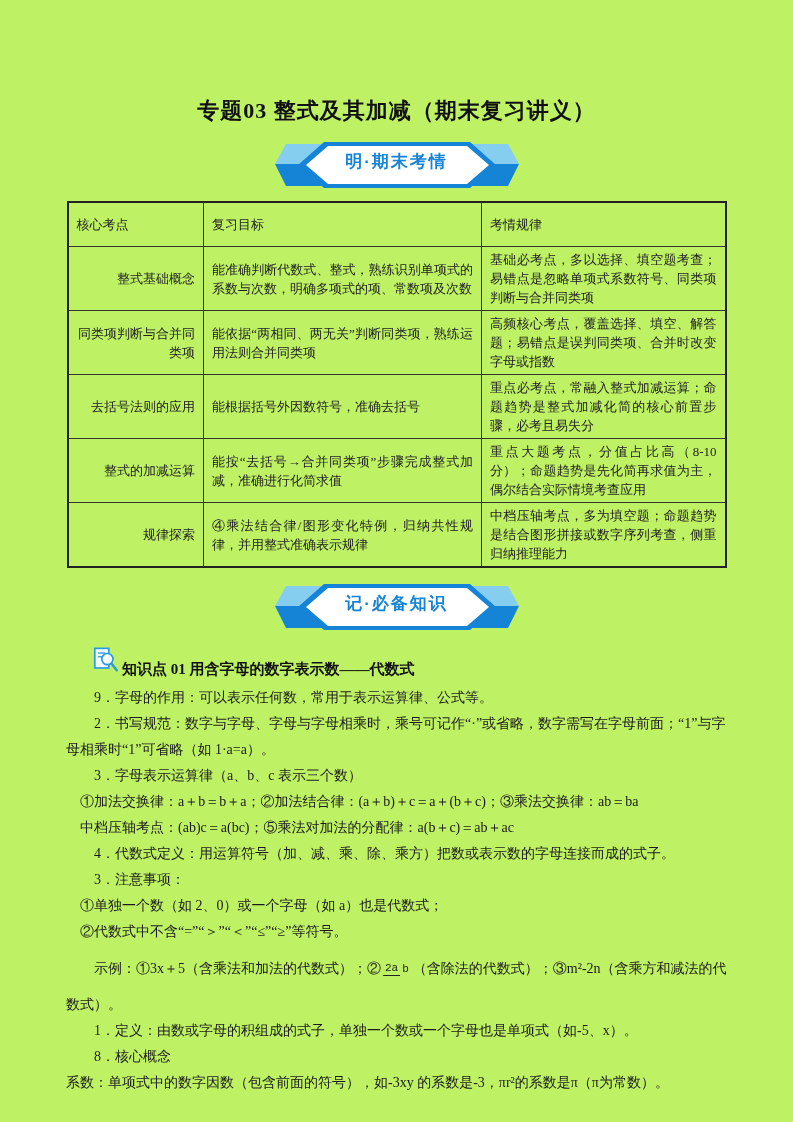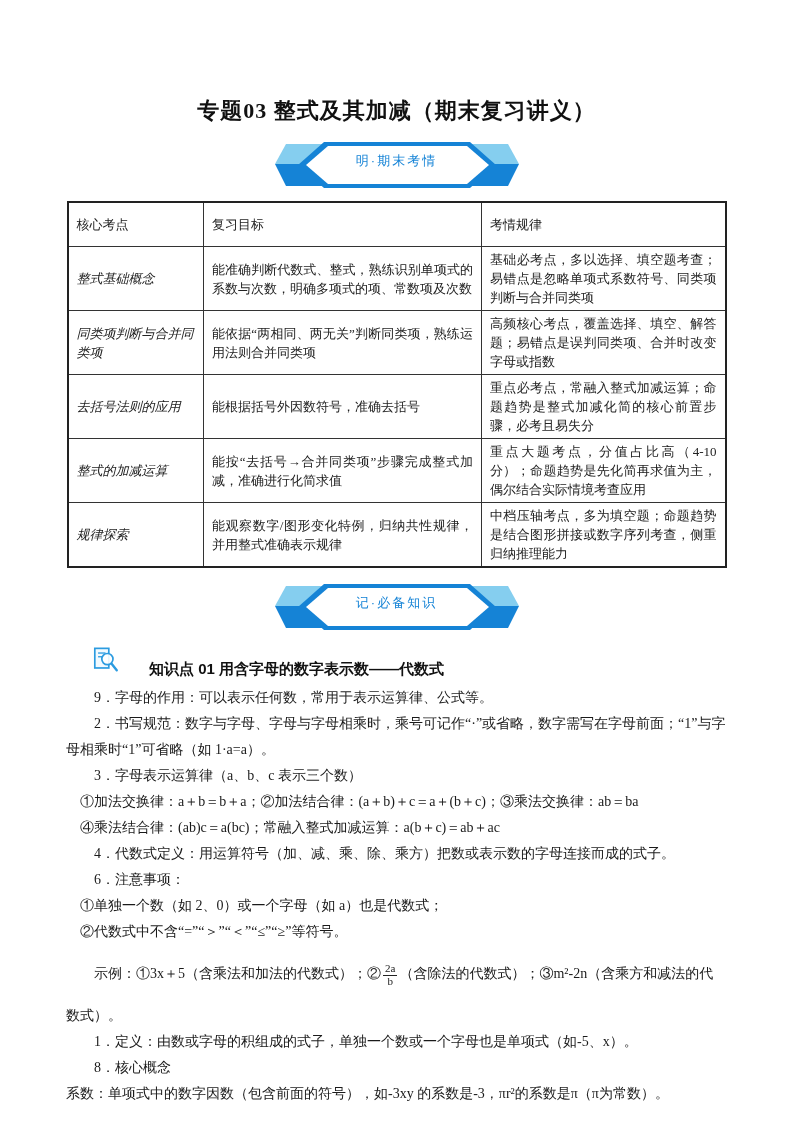--- a/index.html
+++ b/index.html
@@ -2,21 +2,21 @@
 <html><head>
 <meta charset="utf-8">
 <style>
   * { margin: 0; padding: 0; box-sizing: border-box; }
   html, body { background: #888; }
   body { display: flex; justify-content: center; }
   .page {
     position: relative;
     width: 793px;
     height: 1122px;
-    background: #ffffff;
+    background: #bef264;
     font-family: "Liberation Serif", "DejaVu Serif", serif;
     color: #1a1a1a;
     overflow: hidden;
   }
   
   .doc-title {
     margin-top: 96px;
     text-align: center;
     font-size: 22px;
     font-weight: bold;
@@ -31,22 +31,22 @@
     margin: 16px auto 0 auto;
   }
   .banner svg { position: absolute; left: 0; top: 0; }
   .banner-text {
     position: absolute;
     left: 0; right: 0; top: 0; bottom: 0;
     display: flex;
     align-items: center;
     justify-content: center;
     font-family: "Liberation Sans", "DejaVu Sans", sans-serif;
-    font-size: 13px;
-    font-weight: normal;
+    font-size: 17px;
+    font-weight: bold;
     letter-spacing: 2px;
     color: #1583d6;
     padding-bottom: 8px;
   }
   
   .exam-table {
     width: 658px;
     margin: 13px auto 0 auto;
     border-collapse: collapse;
     table-layout: fixed;
@@ -62,56 +62,56 @@
   }
   .exam-table th {
     height: 27px;
     text-align: left;
     padding: 12px 8px;
   }
   .exam-table td { height: 61px; padding: 3px 8px; }
   .col-topic   { width: 136px; }
   .col-goal    { width: 278px; }
   .col-pattern { width: 244px; }
-  td.cell-topic { text-align: left; font-style: italic; }
+  td.cell-topic { text-align: right; }
   td.cell-goal, td.cell-pattern { text-align: justify; text-justify: inter-ideograph; }
   
   .body-text { margin: 0 66px; }
   .kp-heading {
     display: flex;
     align-items: flex-end;
     margin: 16px 0 6px 26px;
   }
   .kp-icon { flex: 0 0 auto; margin-right: 2px; }
   .kp-title {
-    font-family: Liberation Sans, sans-serif;
+    font-family: Liberation Serif, serif;
     font-size: 15px;
     font-weight: bold;
     color: #111;
     line-height: 20px;
-    margin-left: 27px;
   }
   .body-text p {
     font-size: 14px;
     line-height: 26px;
     color: #1a1a1a;
   }
   .ind0 { text-indent: 0; }
   .ind1 { text-indent: 1em; }
   .ind2 { text-indent: 2em; }
   .example { line-height: 30px; margin-top: 2px; }
   .frac {
     display: inline-flex;
-    flex-direction: column;
+    flex-direction: row;
     align-items: center;
     vertical-align: middle;
     margin: 16px 2px;
     line-height: 1.05;
     font-size: 11px;
     text-indent: 0;
+    font-family: Liberation Mono, monospace;
   }
   .frac .num { border-bottom: 1px solid #222; padding: 0 2px; }
   .frac .den { padding: 0 2px; }
 </style>
 </head>
 <body>
 
 <div class="page">
 
   <h1 class="doc-title">专题03 整式及其加减（期末复习讲义）</h1>
@@ -153,25 +153,25 @@
         <td class="cell-pattern">高频核心考点，覆盖选择、填空、解答题；易错点是误判同类项、合并时改变字母或指数</td>
       </tr>
       <tr>
         <td class="cell-topic">去括号法则的应用</td>
         <td class="cell-goal">能根据括号外因数符号，准确去括号</td>
         <td class="cell-pattern">重点必考点，常融入整式加减运算；命题趋势是整式加减化简的核心前置步骤，必考且易失分</td>
       </tr>
       <tr>
         <td class="cell-topic">整式的加减运算</td>
         <td class="cell-goal">能按“去括号→合并同类项”步骤完成整式加减，准确进行化简求值</td>
-        <td class="cell-pattern">重点大题考点，分值占比高（4-10 分）；命题趋势是先化简再求值为主，偶尔结合实际情境考查应用</td>
+        <td class="cell-pattern">重点大题考点，分值占比高（8-10 分）；命题趋势是先化简再求值为主，偶尔结合实际情境考查应用</td>
       </tr>
       <tr>
         <td class="cell-topic">规律探索</td>
-        <td class="cell-goal">能观察数字/图形变化特例，归纳共性规律，并用整式准确表示规律</td>
+        <td class="cell-goal">④乘法结合律/图形变化特例，归纳共性规律，并用整式准确表示规律</td>
         <td class="cell-pattern">中档压轴考点，多为填空题；命题趋势是结合图形拼接或数字序列考查，侧重归纳推理能力</td>
       </tr>
     </tbody>
   </table>
 
   <div class="banner">
     <svg width="250" height="46" viewBox="0 0 250 46">
       <polygon points="14,2 70,2 70,22 3,22" fill="#85ceef"></polygon>
       <polygon points="3,22 70,22 70,44 14,44" fill="#1583d6"></polygon>
       <polygon points="180,2 236,2 247,22 180,22" fill="#85ceef"></polygon>
@@ -192,23 +192,23 @@
           <circle cx="16.5" cy="13.5" r="6" fill="#ffffff" fill-opacity="0.9" stroke="#2b9be0" stroke-width="1.8"></circle>
           <line x1="21" y1="18.5" x2="26.5" y2="25.5" stroke="#2b9be0" stroke-width="2.6" stroke-linecap="round"></line>
         </svg>
       </span>
       <span class="kp-title">知识点 01 用含字母的数字表示数——代数式</span>
     </div>
     <p class="ind2">9．字母的作用：可以表示任何数，常用于表示运算律、公式等。</p>
     <p class="ind2">2．书写规范：数字与字母、字母与字母相乘时，乘号可记作“·”或省略，数字需写在字母前面；“1”与字母相乘时“1”可省略（如 1·a=a）。</p>
     <p class="ind2">3．字母表示运算律（a、b、c 表示三个数）</p>
     <p class="ind1">①加法交换律：a＋b＝b＋a；②加法结合律：(a＋b)＋c＝a＋(b＋c)；③乘法交换律：ab＝ba</p>
-    <p class="ind1">④乘法结合律：(ab)c＝a(bc)；常融入整式加减运算：a(b＋c)＝ab＋ac</p>
+    <p class="ind1">中档压轴考点：(ab)c＝a(bc)；⑤乘法对加法的分配律：a(b＋c)＝ab＋ac</p>
     <p class="ind2">4．代数式定义：用运算符号（加、减、乘、除、乘方）把数或表示数的字母连接而成的式子。</p>
-    <p class="ind2">6．注意事项：</p>
+    <p class="ind2">3．注意事项：</p>
     <p class="ind1">①单独一个数（如 2、0）或一个字母（如 a）也是代数式；</p>
     <p class="ind1">②代数式中不含“=”“＞”“＜”“≤”“≥”等符号。</p>
     <p class="ind2 example">
       <span>示例：①3x＋5（含乘法和加法的代数式）；②</span><span class="frac">
           <span class="num">2a</span>
           <span class="den">b</span>
         </span><span>（含除法的代数式）；③m²-2n（含乘方和减法的代数式）。</span>
     </p>
   </div>
 

